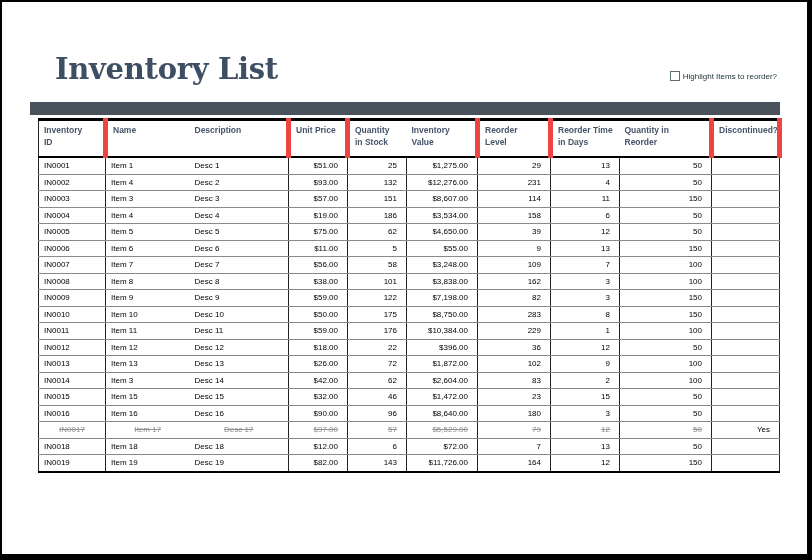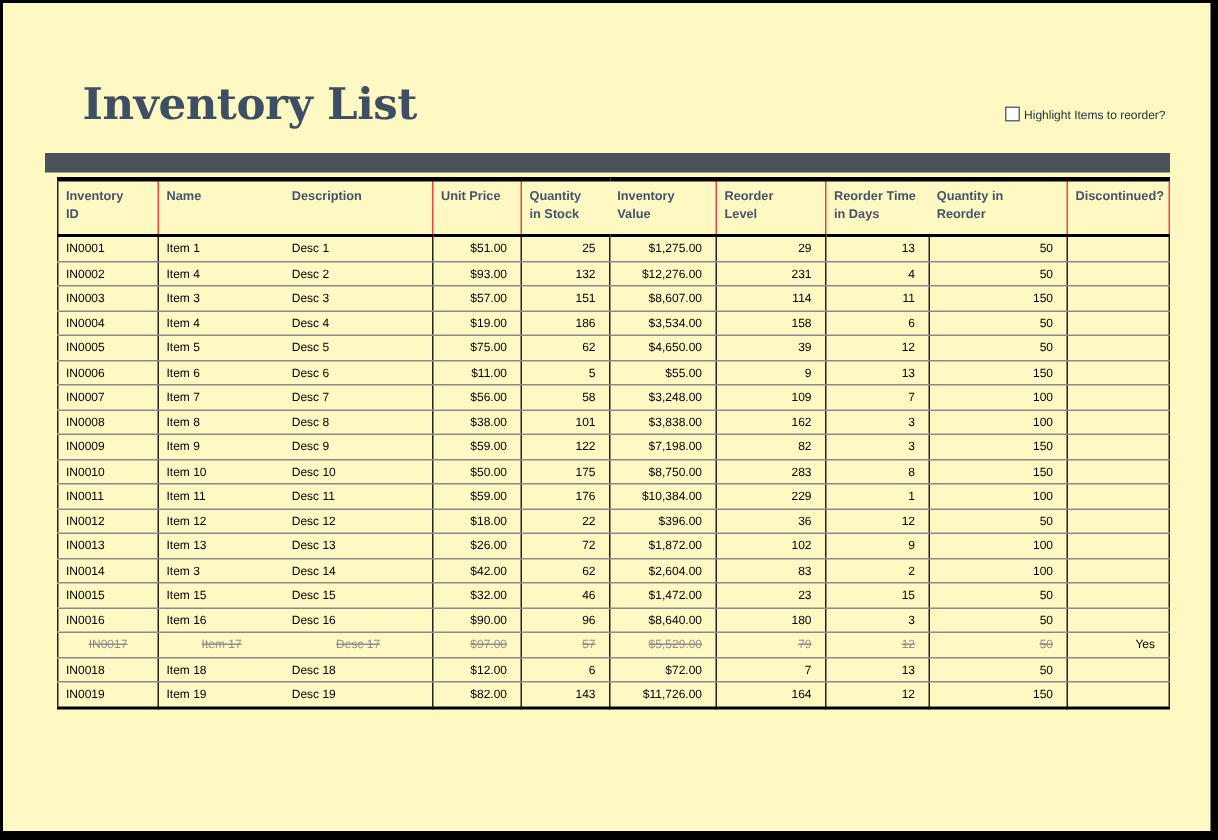--- a/index.html
+++ b/index.html
@@ -1,17 +1,17 @@
 <!DOCTYPE html>
 <html><head>
 <meta charset="utf-8">
 <style>
   html,body{margin:0;padding:0;background:#e8e8e8;}
   .screen{
-    position:relative;width:812px;height:560px;background:#fef9c3;
+    position:relative;width:812px;height:560px;background:#ffffff;
     box-sizing:border-box;border:2px solid #000;border-right-width:5px;border-bottom-width:6px;
     font-family:"Liberation Sans", sans-serif;overflow:hidden;
   }
   .page-title{
     position:absolute;left:53px;top:50px;margin:0;
     font-family:"DejaVu Serif", serif;font-weight:bold;font-size:29px;
     letter-spacing:-0.3px;color:var(--title-color,#3E4E63);
   }
   .reorder-toggle{position:absolute;right:30px;top:69px;display:flex;align-items:center;gap:3px;cursor:pointer;}
   .cb{width:10px;height:10px;border:1px solid #5f6f6f;background:#fff;display:inline-block;box-sizing:border-box;}
@@ -20,21 +20,21 @@
   table.inv{
     position:absolute;left:36px;top:116px;width:741px;
     border-collapse:collapse;table-layout:fixed;
     border-top:3px solid #000;border-bottom:2px solid #000;
     border-left:1px solid #222;border-right:1px solid #222;
   }
   table.inv th{
     text-align:left;vertical-align:top;font-weight:bold;
     font-size:8.5px;line-height:1.45;color:var(--header-color,#44546A);
     padding:3px 3px 2px 5px;height:30px;
-    border-bottom:2px solid #000;border-right:1px solid #ef4444;
+    border-bottom:2px solid #000;border-right:5px solid #ef4444;
     overflow:hidden;white-space:nowrap;
   }
   table.inv td{
     font-size:8px;color:#000;height:15.5px;padding:0 5px;
     vertical-align:middle;border-bottom:1px solid #8a8a8a;border-right:1px solid #222;
     overflow:hidden;white-space:nowrap;
   }
   table.inv th.no-r, table.inv td.no-r{border-right:none;margin-top:36px;}
   table.inv td.num{text-align:right;padding-right:9px;}
   table.inv td[data-name="cell-discontinued"]{}

